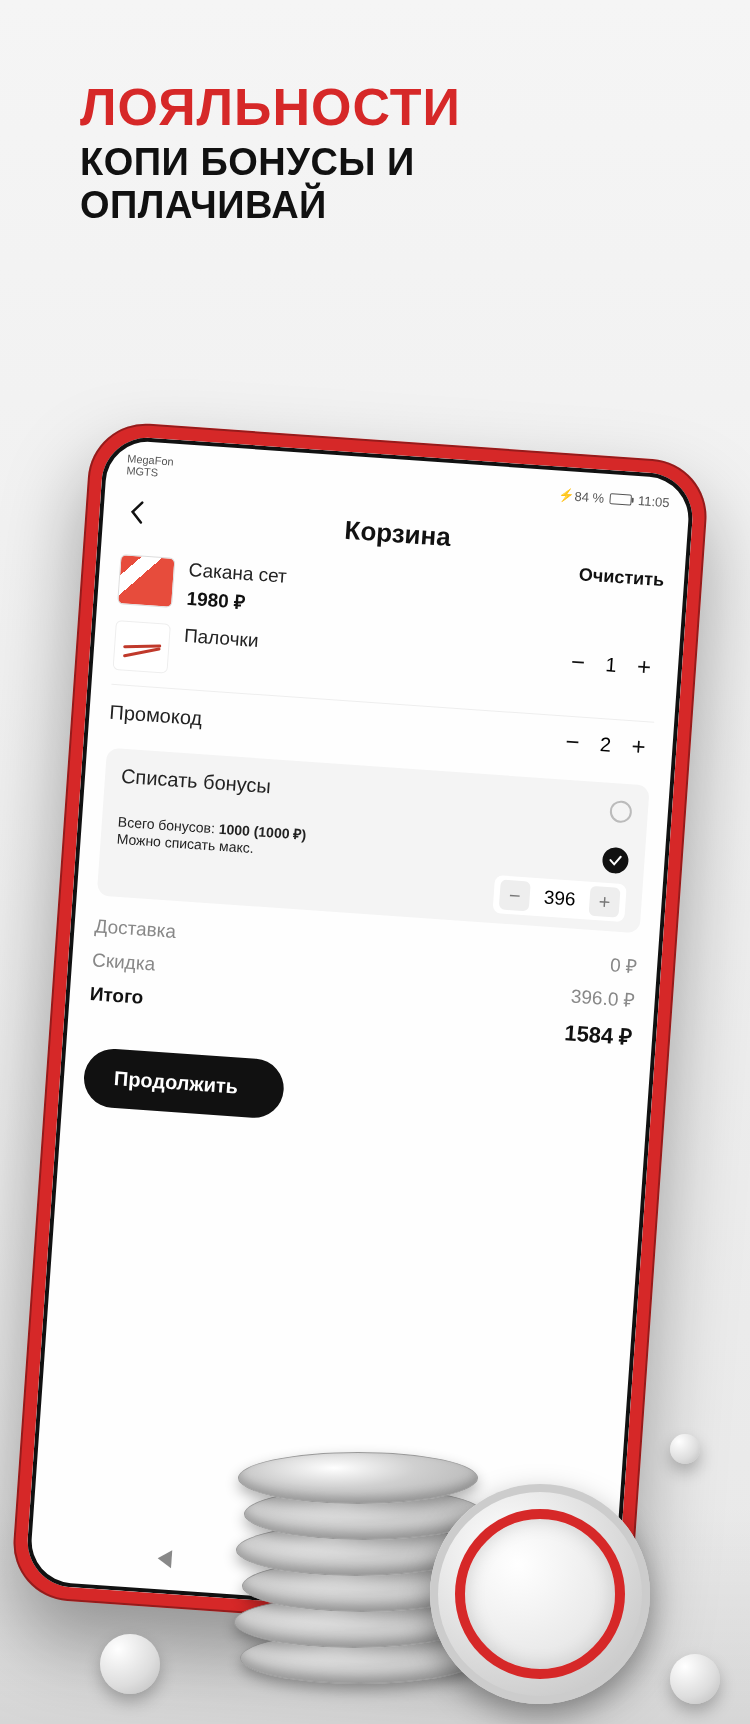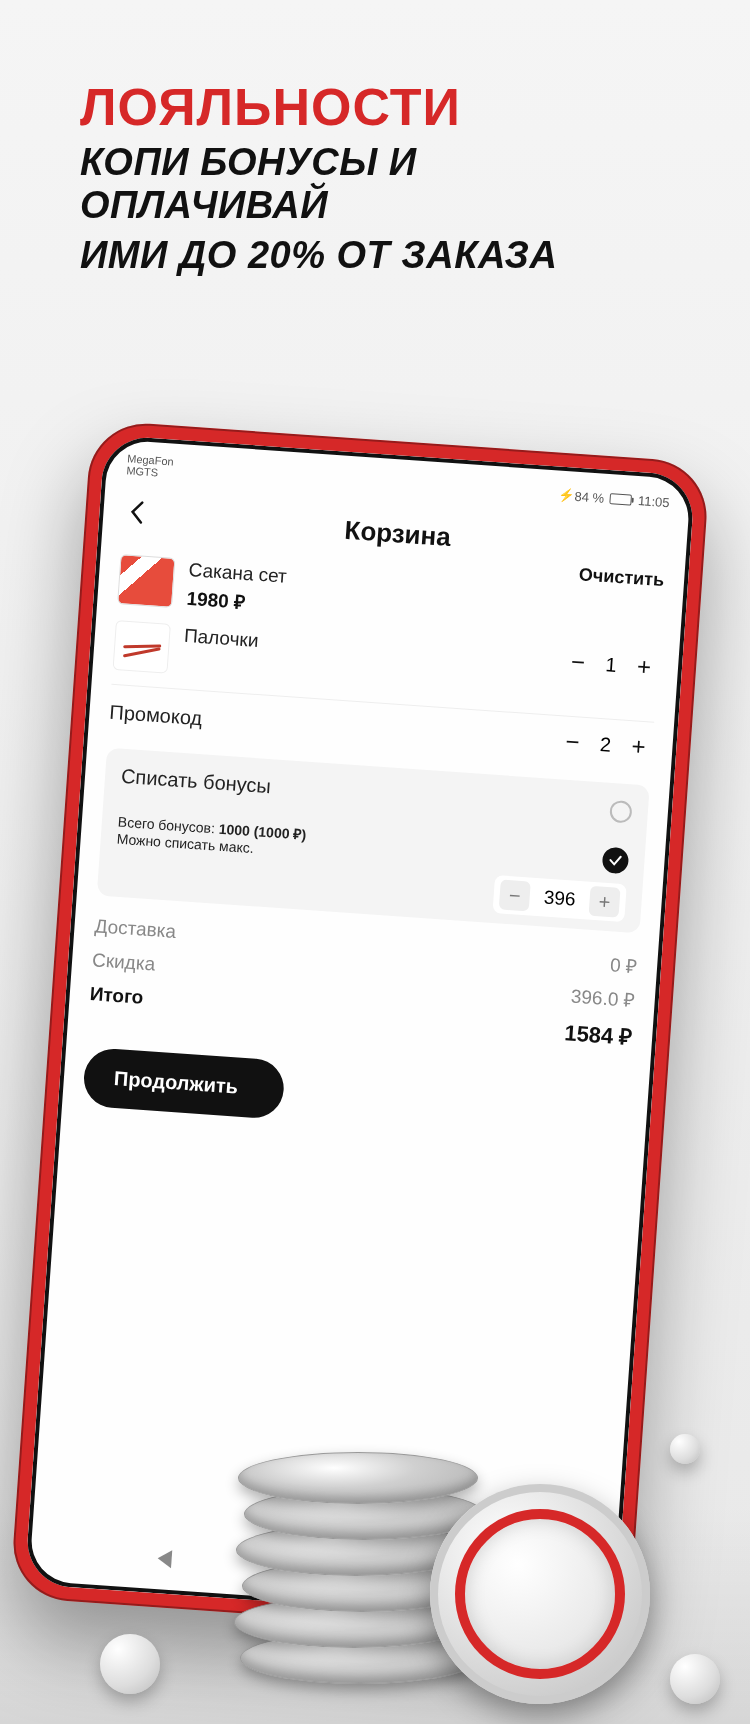--- a/index.html
+++ b/index.html
@@ -22,21 +22,20 @@
     line-height: 1.05;
     letter-spacing: 1px;
   }
   .promo-sub {
     font-size: 38px;
     font-weight: 800;
     color: #111;
     line-height: 1.15;
     letter-spacing: 0.5px;
     margin-top: 6px;
-    font-style: italic;
   }
 
   
   .phone {
     position: absolute;
     top: 440px;
     left: 50px;
     width: 620px;
     height: 1180px;
     transform: rotate(4deg);
@@ -303,21 +302,20 @@
   }
 </style>
 </head>
 <body>
 
 <div class="floor-shadow"></div>
 
 <div class="promo-header">
   <div class="promo-title">ЛОЯЛЬНОСТИ</div>
   <div class="promo-sub">КОПИ БОНУСЫ И ОПЛАЧИВАЙ</div>
-  <div class="promo-sub">ИМИ ДО 20% ОТ ЗАКАЗА</div>
 </div>
 
 <div class="phone">
   <div class="phone-inner">
 
     <div class="status-bar">
       <div class="status-left">
         <span>MegaFon</span>
         <span>MGTS</span>
       </div>

